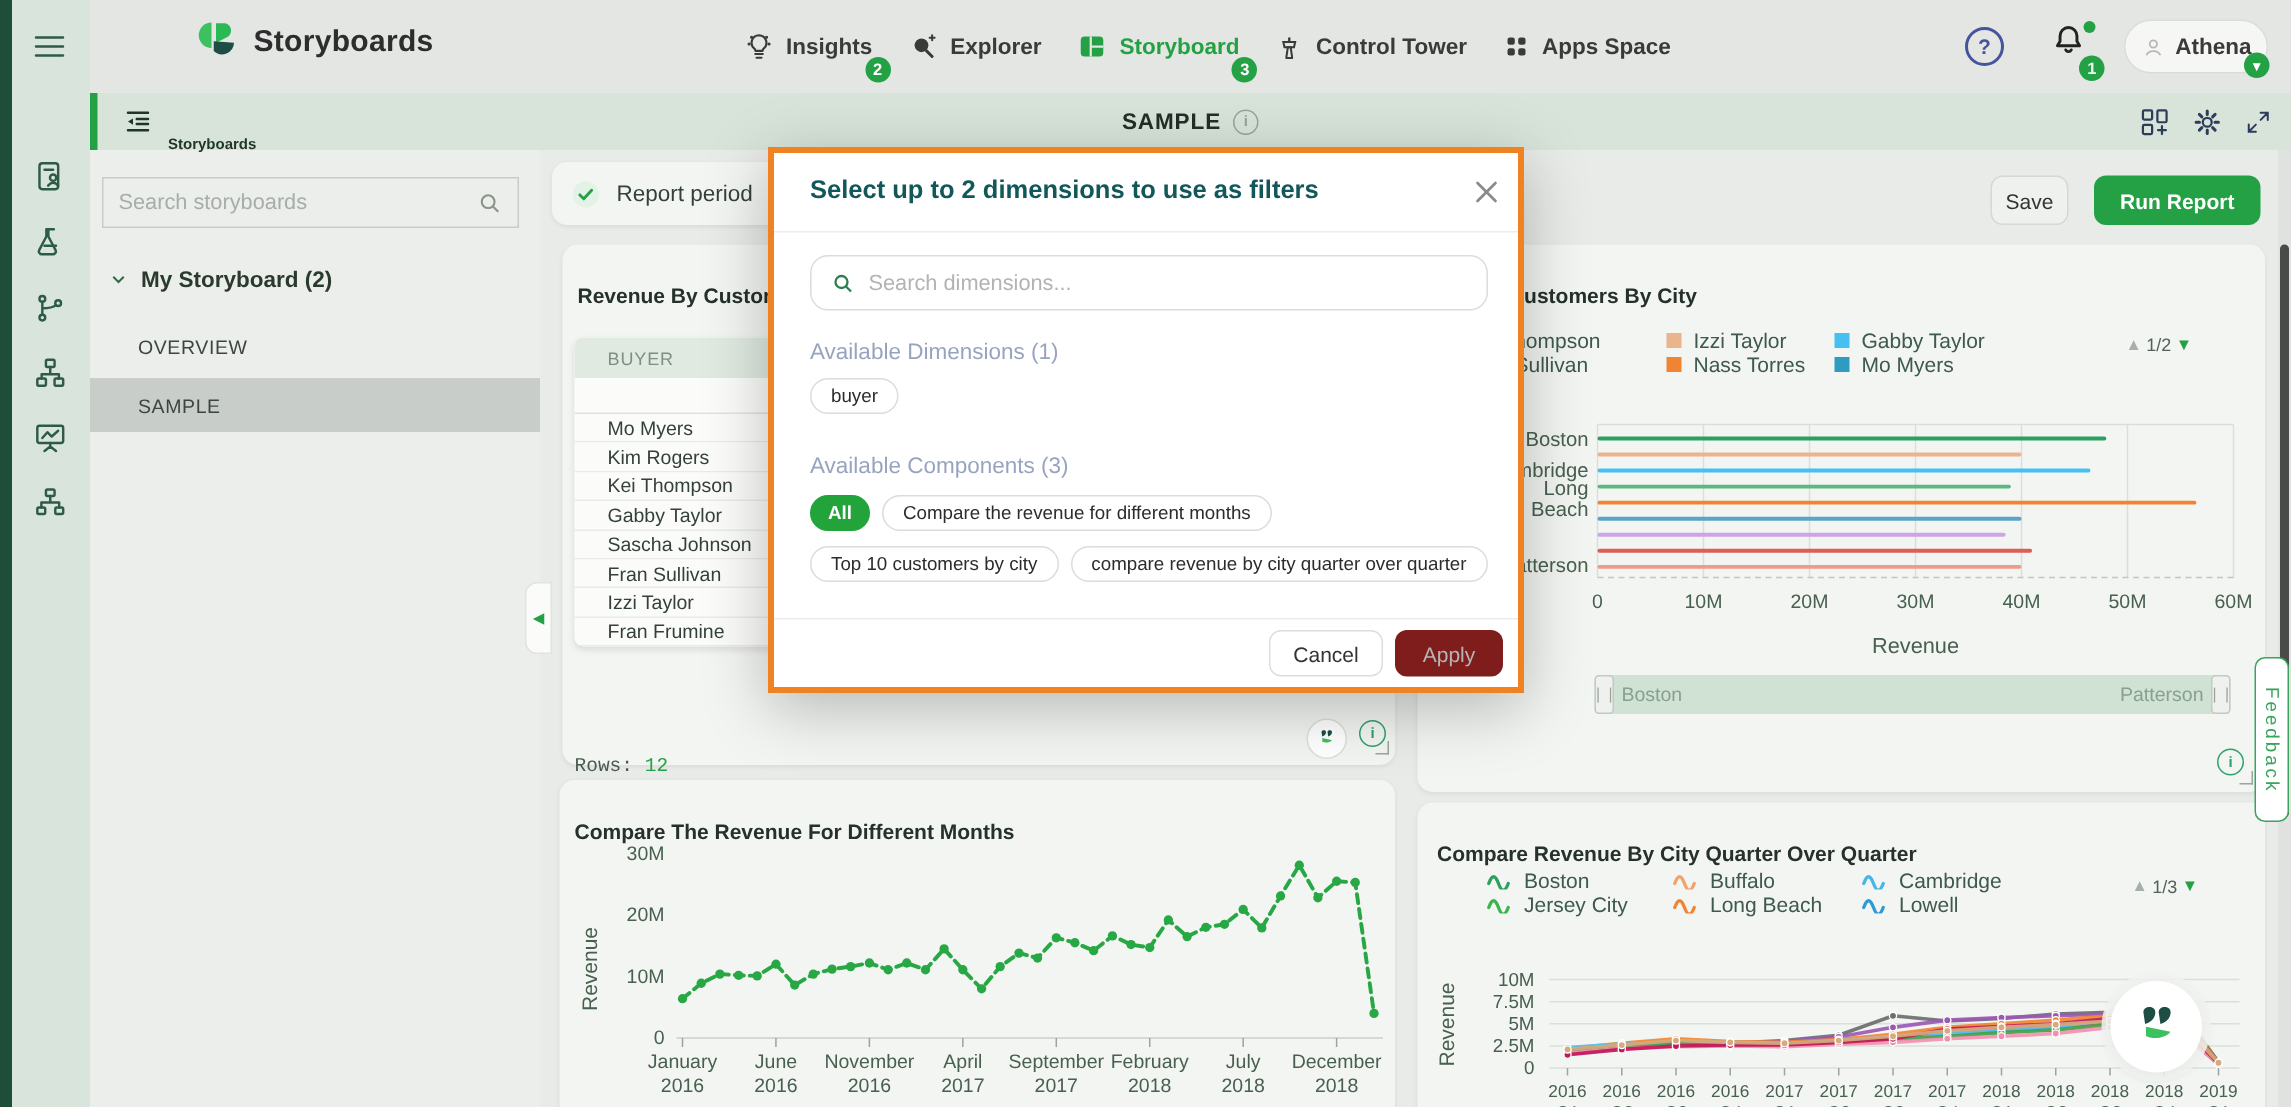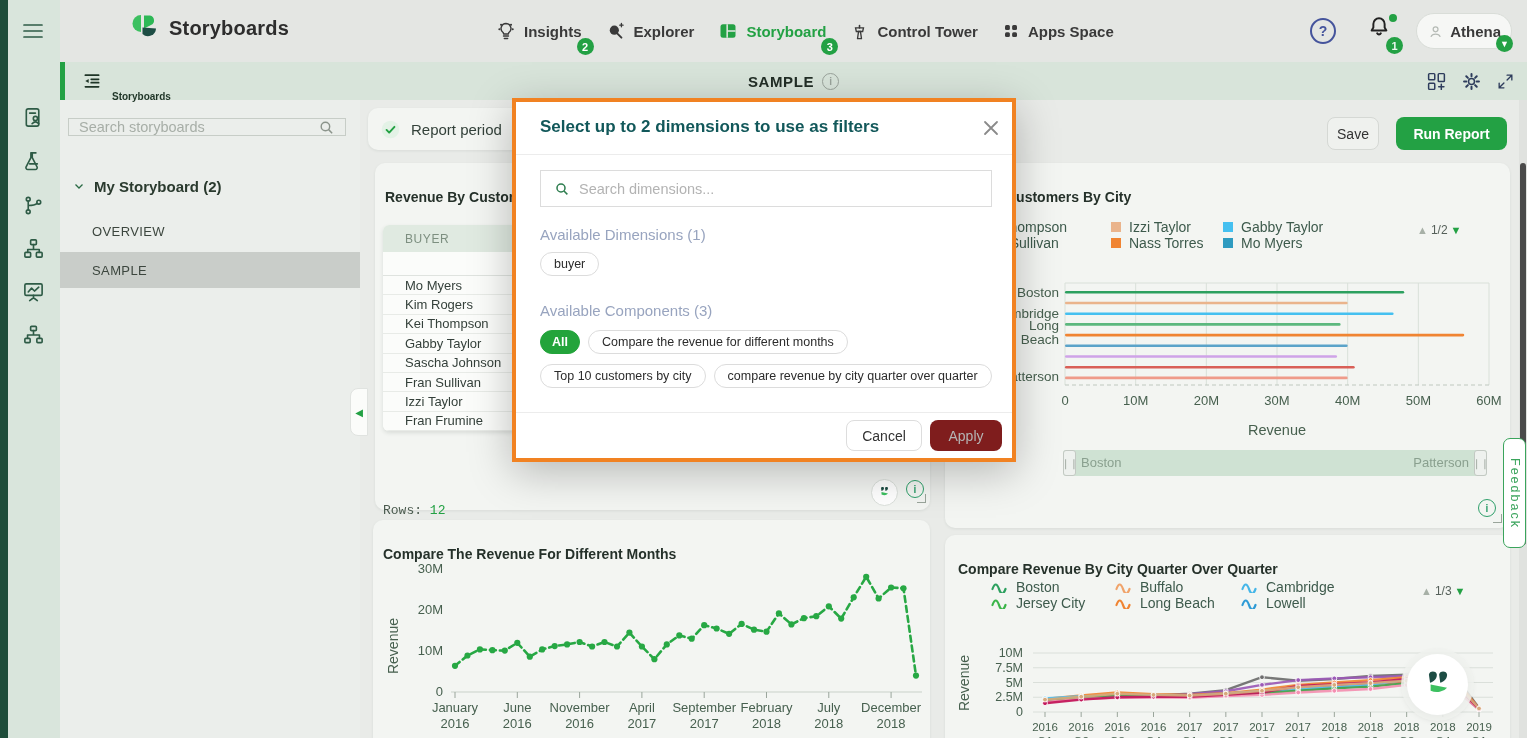--- a/index.html
+++ b/index.html
@@ -34,21 +34,21 @@
   .subbar-left { position:absolute; left:22px; top:0; height:38px; display:flex; align-items:center; gap:10px; }
   .subbar-title { font-size:10px; font-weight:700; color:#1f3527;margin-top:30px; }
   .page-title-wrap { position:absolute; left:0; width:100%; top:0; height:38px; display:flex; align-items:center; justify-content:center; gap:8px; }
   .page-title { font-size:15px; font-weight:700; color:#222e26; letter-spacing:.6px; }
   .info-i { width:17px; height:17px; border:1.4px solid #9aa39b; color:#9aa39b; border-radius:50%; font-size:10px; display:flex; align-items:center; justify-content:center; font-weight:700; }
   .subbar-icons { position:absolute; right:12px; top:0; height:38px; display:flex; align-items:center; gap:14px; }
   .subbar-icons svg { stroke:#2e3c5c; fill:none; stroke-width:1.7; stroke-linecap:round; cursor:pointer; }
 
   
   .sidebar { position:absolute; left:60px; top:100px; width:300px; height:638px; background:#ebeeeb; z-index:2; }
-  .sb-search { position:absolute; left:8px; top:18px; width:278px; height:18px; border:1.5px solid #c7cdc7; border-radius:0; display:flex; align-items:center; padding:0 10px; gap:8px; }
+  .sb-search { position:absolute; left:8px; top:18px; width:278px; height:34px; border:1.5px solid #c7cdc7; border-radius:0; display:flex; align-items:center; padding:0 10px; gap:8px; }
   .sb-search input { flex:1; border:none; outline:none; background:transparent; font-size:14.5px; color:#444; font-family:inherit; }
   .sb-search input::placeholder { color:#a7aea7; }
   .sb-group { position:absolute; left:0; width:100%; }
   .sb-group-head { display:flex; align-items:center; gap:9px; padding:0 0 0 13px; font-size:15px; font-weight:700; color:#2a3a2e; height:24px; cursor:pointer; }
   .sb-item { height:36px; display:flex; align-items:center; padding-left:32px; font-size:13px; color:#3c463e; letter-spacing:.4px; cursor:pointer; }
   .sb-item.selected { background:#c9cdc9; }
   .sb-collapse { position:absolute; left:290px; top:288px; width:18px; height:48px; background:#fbfcfa; border:1px solid #e0e3e0; border-radius:8px 0 0 8px; display:flex; align-items:center; justify-content:center; cursor:pointer; z-index:4; color:#23a144; font-size:10px; }
 
   
   .content-bg { position:absolute; left:360px; top:100px; width:1159px; height:638px; background:#e9ebe8; }
@@ -87,21 +87,21 @@
   .slider-handle { position:absolute; top:0; width:13px; height:26px; background:#eef1ee; border:1px solid #c3c9c3; border-radius:3px; color:#9aa39b; font-size:10px; display:flex; align-items:center; justify-content:center; cursor:ew-resize; z-index:1; }
   .slider-lb { position:absolute; top:5px; font-size:13px; color:#8aa08f; }
 
   .ylab { position:absolute; font-size:14px; color:#47604f; transform:rotate(-90deg); transform-origin:center; white-space:nowrap; }
 
   
   .modal { position:absolute; left:512px; top:98px; width:504px; height:364px; background:#fff; border:4px solid #f18222; box-shadow:0 10px 40px rgba(0,0,0,.25); z-index:10; }
   .m-title { position:absolute; left:24px; top:15px; font-size:17px; font-weight:700; color:#12585a; }
   .m-close { position:absolute; left:466px; top:17px; width:18px; height:18px; cursor:pointer; }
   .m-div { position:absolute; left:0; top:52px; width:100%; height:1px; background:#ececec; }
-  .m-search { position:absolute; left:24px; top:68px; width:452px; height:37px; border:1px solid #dcdcdc; border-radius:0; display:flex; align-items:center; gap:9px; padding:0 13px; }
+  .m-search { position:absolute; left:24px; top:68px; width:452px; height:37px; border:1px solid #dcdcdc; border-radius:12px; display:flex; align-items:center; gap:9px; padding:0 13px; }
   .m-search input { flex:1; border:none; outline:none; font-size:14.5px; color:#444; font-family:inherit; background:transparent; }
   .m-search input::placeholder { color:#b3b3b3; }
   .m-sec { position:absolute; left:24px; font-size:15px; color:#98a4bf; }
   .chip-row { position:absolute; left:24px; width:472px; display:flex; flex-wrap:wrap; gap:10px 8px; }
   .chip { display:inline-block; padding:4px 13px; border:1px solid #dcdcdc; border-radius:14px; background:#fff; font-size:12.5px; color:#2c2c2c; white-space:nowrap; cursor:pointer; }
   .chip-active { background:#23a43b; border-color:#23a43b; color:#fff; font-weight:700; padding:4px 11px; }
   .m-footline { position:absolute; left:0; top:310px; width:100%; height:1px; background:#ececec; }
   .m-cancel { position:absolute; left:330px; top:318px; width:76px; height:31px; background:#fff; border:1px solid #ddd; border-radius:8px; color:#333; }
   .m-apply { position:absolute; left:414px; top:318px; width:72px; height:31px; background:#7f1d1d; border:none; border-radius:8px; color:#b5b5b5; cursor:default; }
 

